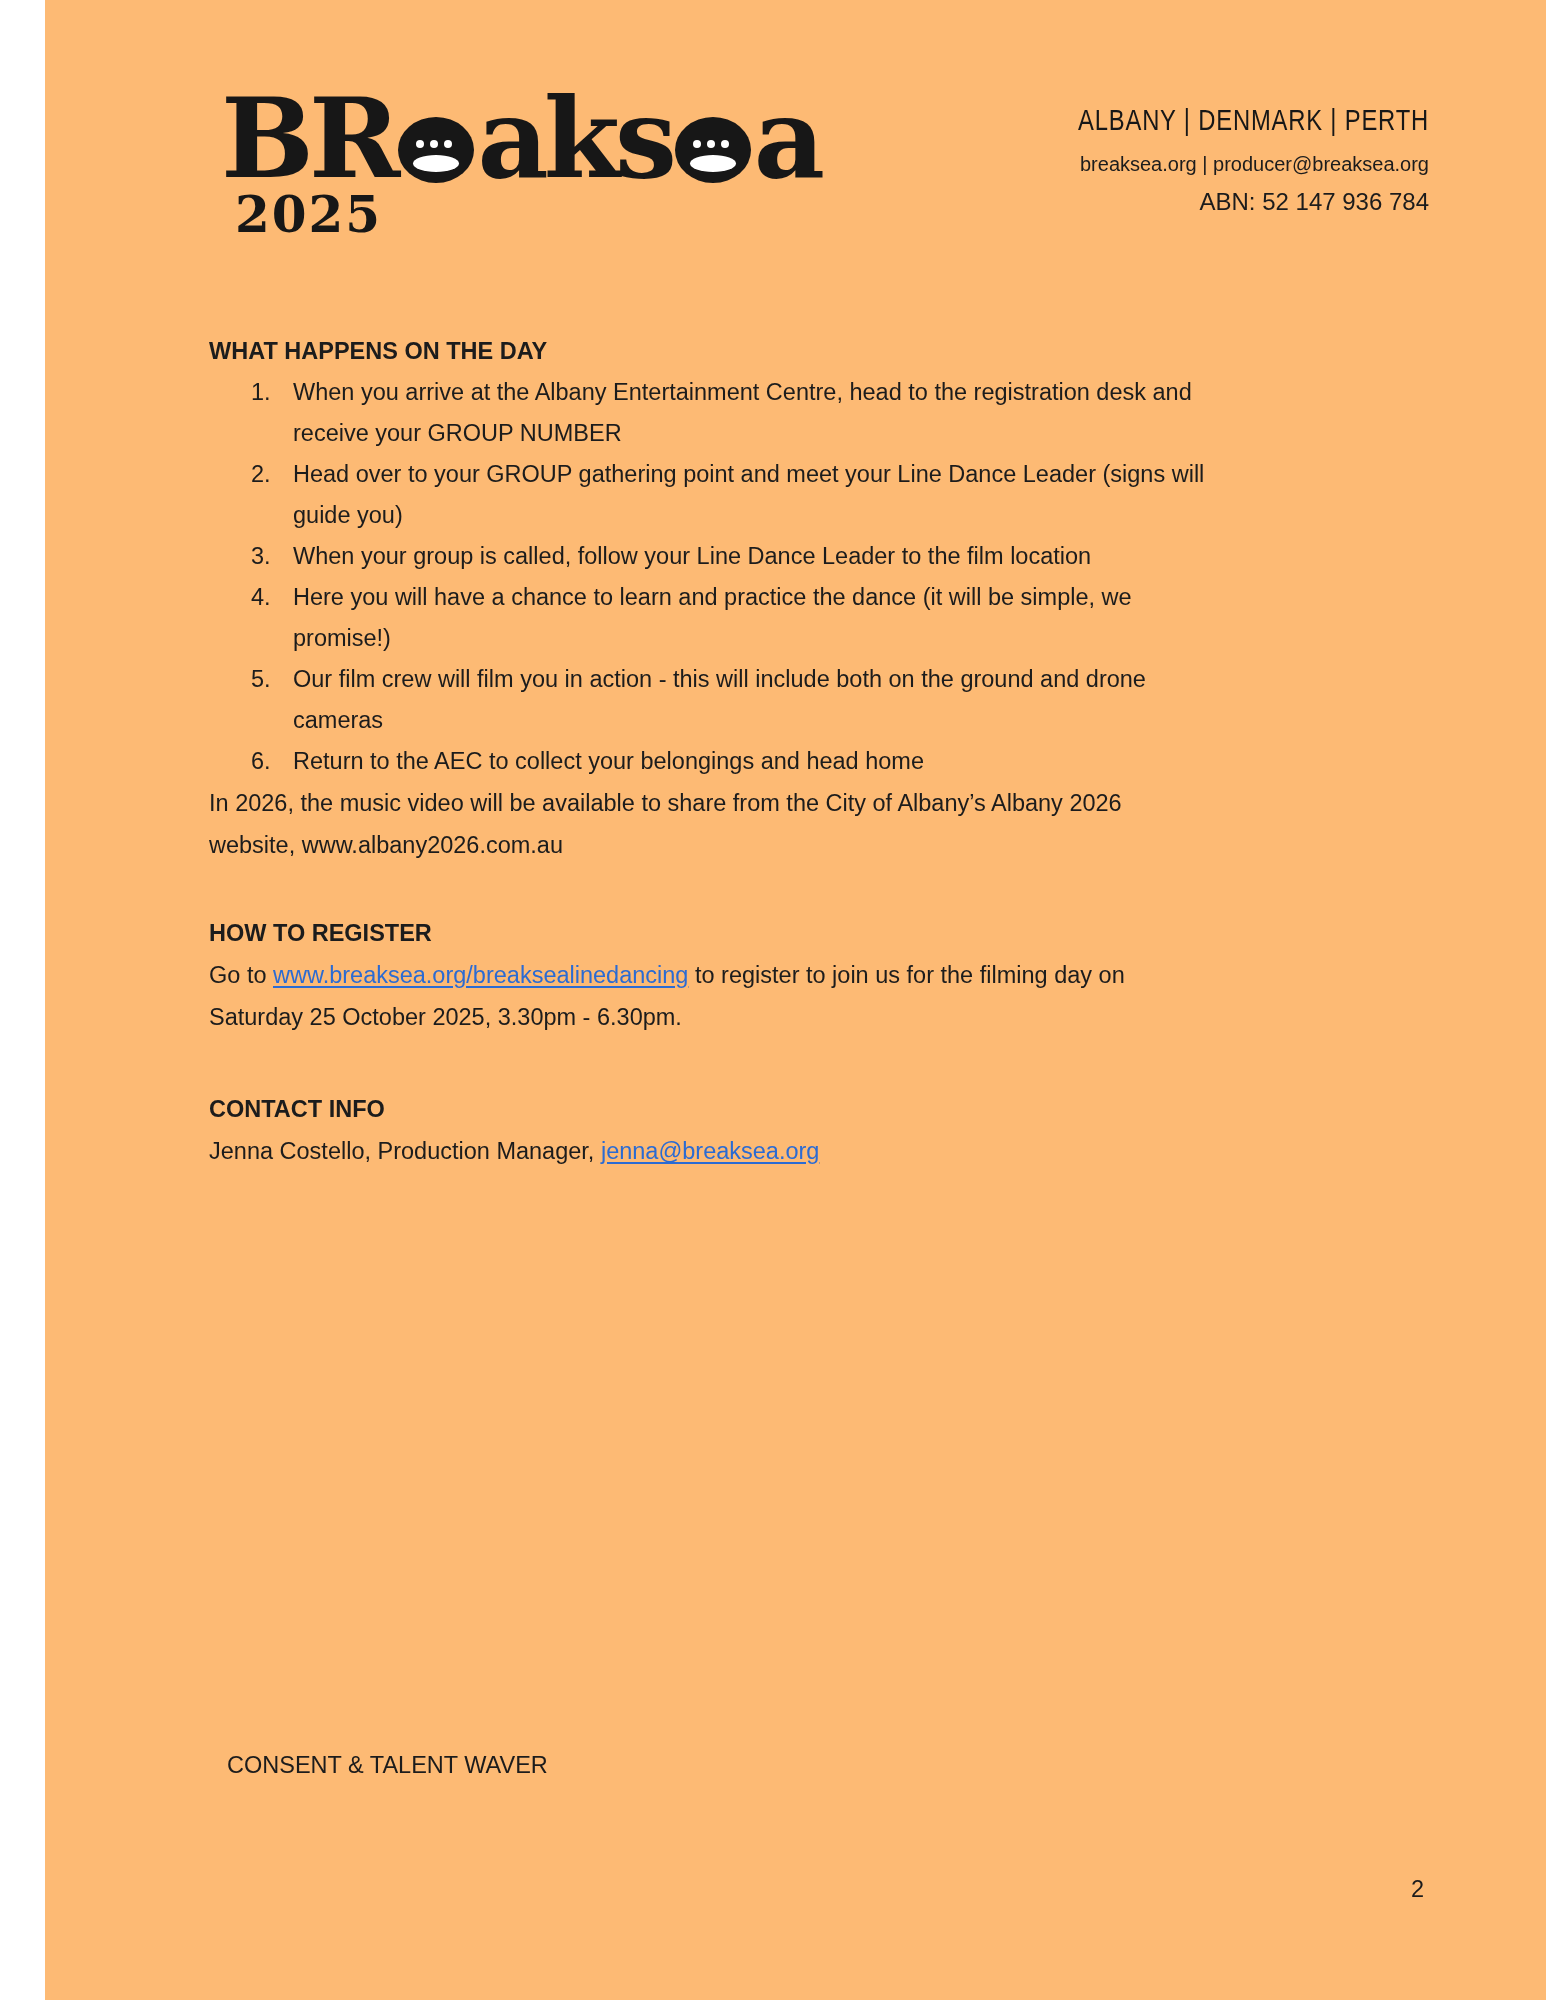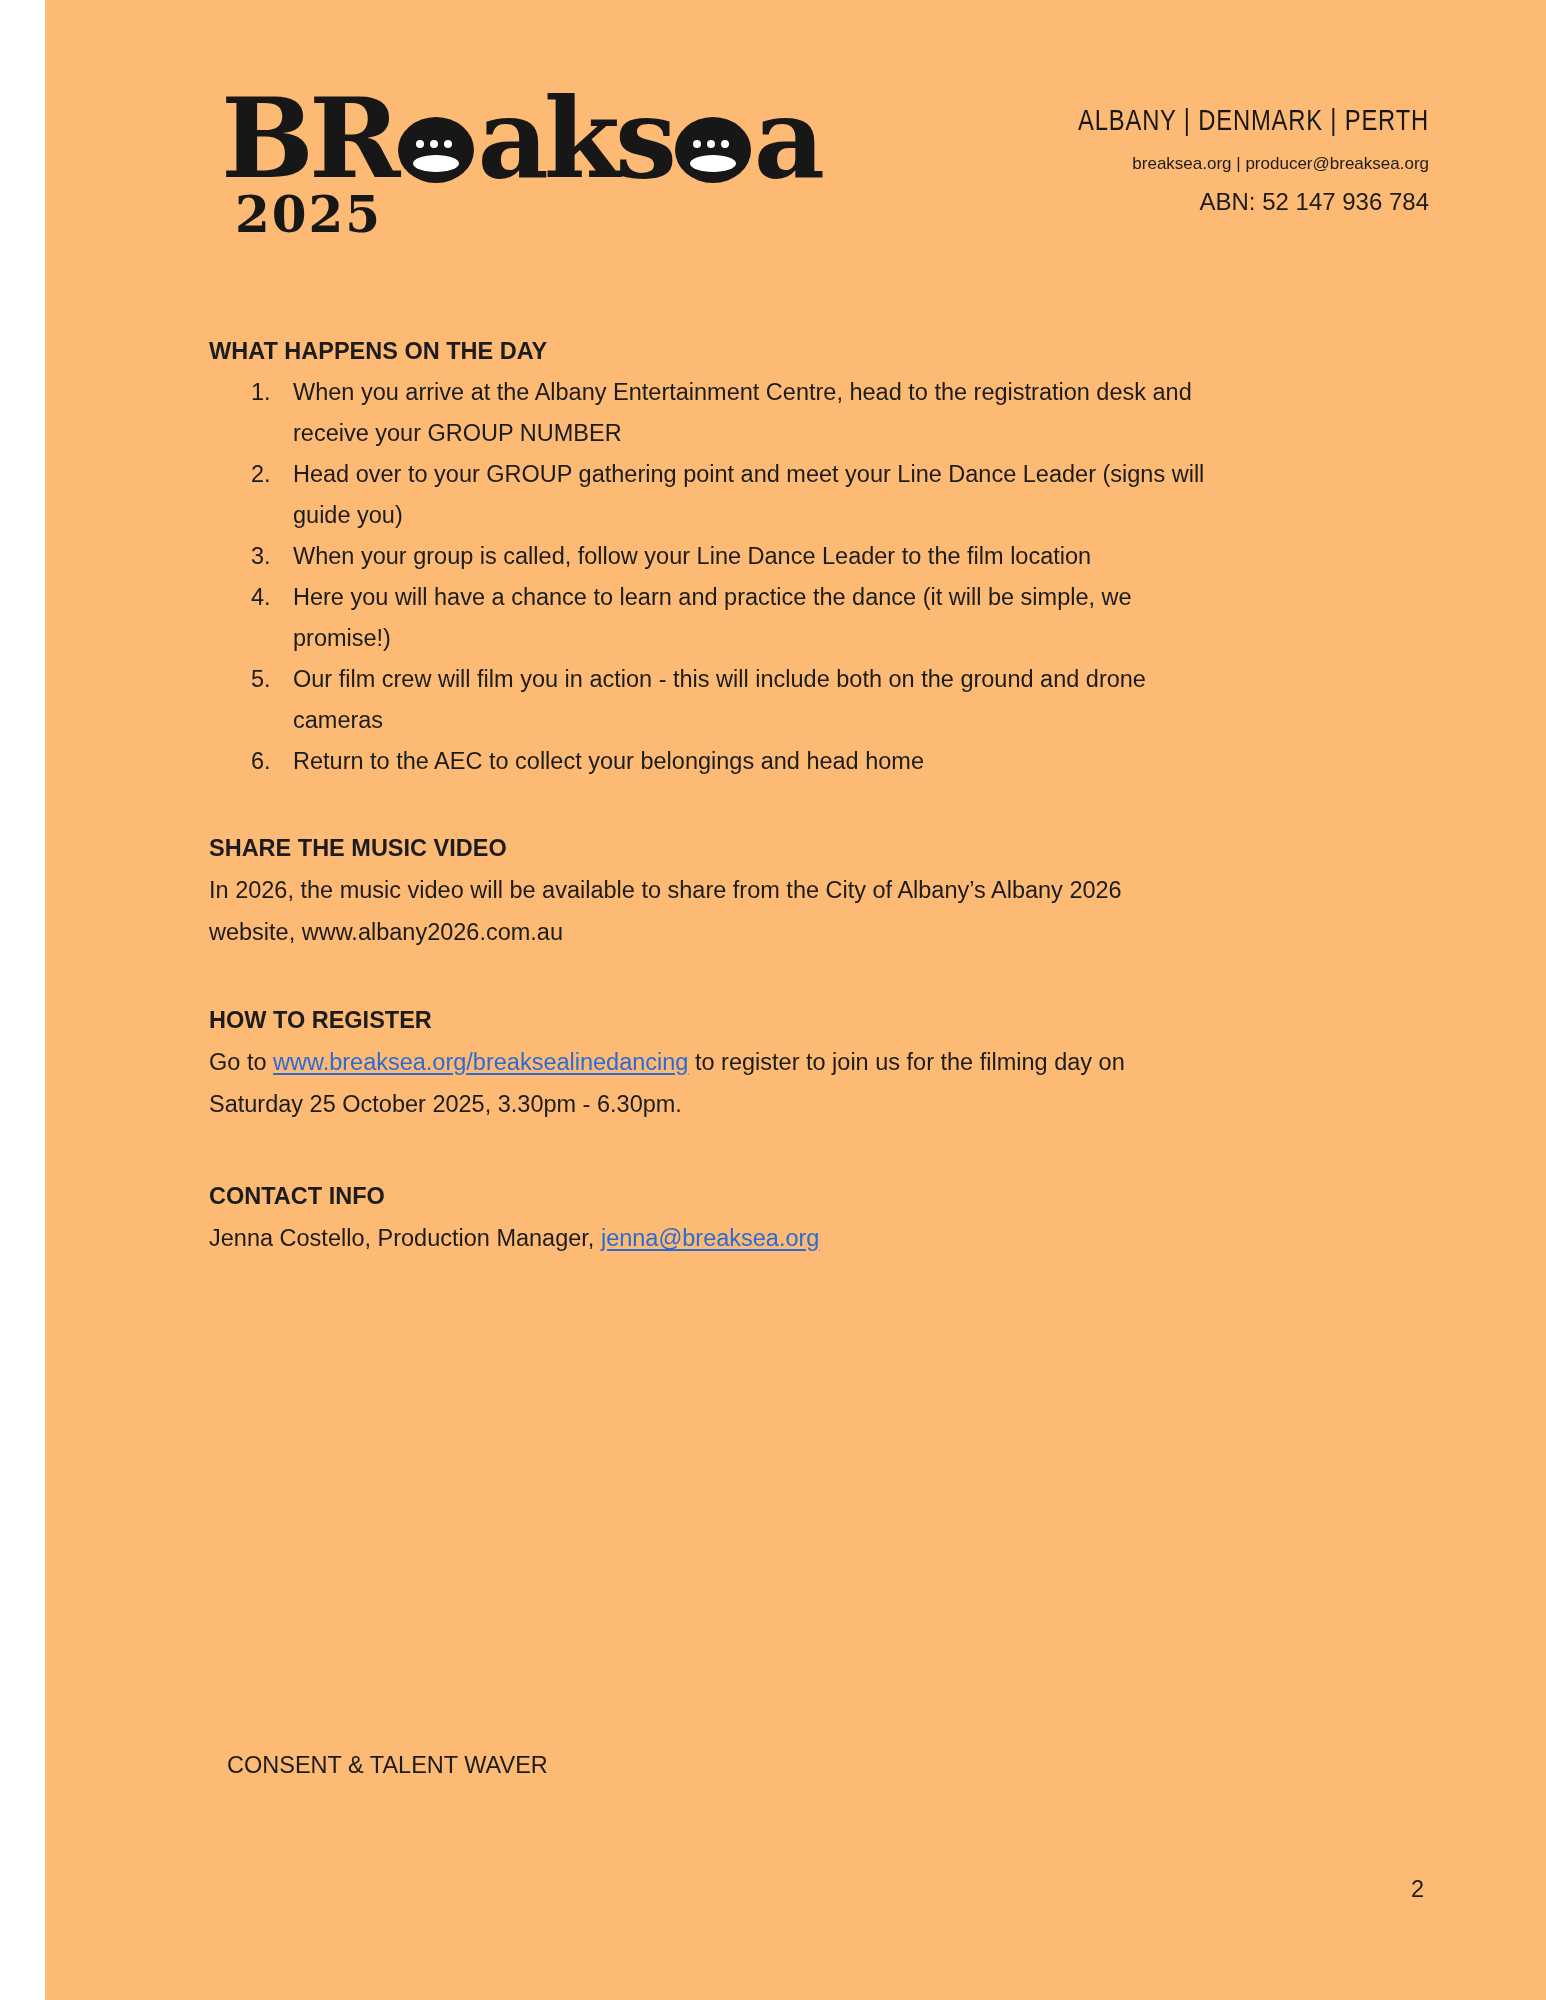--- a/index.html
+++ b/index.html
@@ -40,21 +40,21 @@
     font-size:50px;line-height:50px;letter-spacing:2px;color:#171717;
   }
 
   
   .header-right{position:absolute;right:162px;top:104px;text-align:right;}
   .hdr-regions{
     font-size:29px;line-height:32px;font-weight:500;letter-spacing:1px;
     white-space:nowrap;transform:scaleX(0.82);transform-origin:100% 50%;
     color:#171717;
   }
-  .hdr-web{font-size:17px;line-height:28px;margin-top:14px;}
+  .hdr-web{font-size:20px;line-height:28px;margin-top:14px;}
   .hdr-abn{font-size:24px;line-height:28px;margin-top:10px;}
 
   
   .main{position:absolute;left:164px;top:331px;width:1255px;font-size:23.5px;line-height:42px;}
   .h2{font-size:23.5px;font-weight:700;line-height:41px;margin:0;}
   .list{margin:0;padding:0;list-style:none;}
   .list li{display:flex;line-height:41px;}
   .num{flex:0 0 84px;padding-left:42px;box-sizing:border-box;}
   .li-text{white-space:pre-line;}
   .para{margin:0;white-space:pre-line;}
@@ -120,21 +120,20 @@
         <span class="num">5.</span>
         <span class="li-text">Our film crew will film you in action - this will include both on the ground and drone
 cameras</span>
       </li>
       <li>
         <span class="num">6.</span>
         <span class="li-text">Return to the AEC to collect your belongings and head home</span>
       </li>
     </ol>
 
-    <div class="h2 mt-share">SHARE THE MUSIC VIDEO</div>
     <p class="para">In 2026, the music video will be available to share from the City of Albany’s Albany 2026
 website, www.albany2026.com.au</p>
 
     <div class="h2 mt-register">HOW TO REGISTER</div>
     <p class="para"><span>Go to </span><a class="doc-link" style="color: rgb(43, 107, 211);">www.breaksea.org/breaksealinedancing</a><span> to register to join us for the filming day on
 Saturday 25 October 2025, 3.30pm - 6.30pm.</span></p>
 
     <div class="h2 mt-contact">CONTACT INFO</div>
     <p class="para"><span>Jenna Costello, Production Manager, </span><a class="doc-link" style="color: rgb(43, 107, 211);">jenna@breaksea.org</a></p>
 

